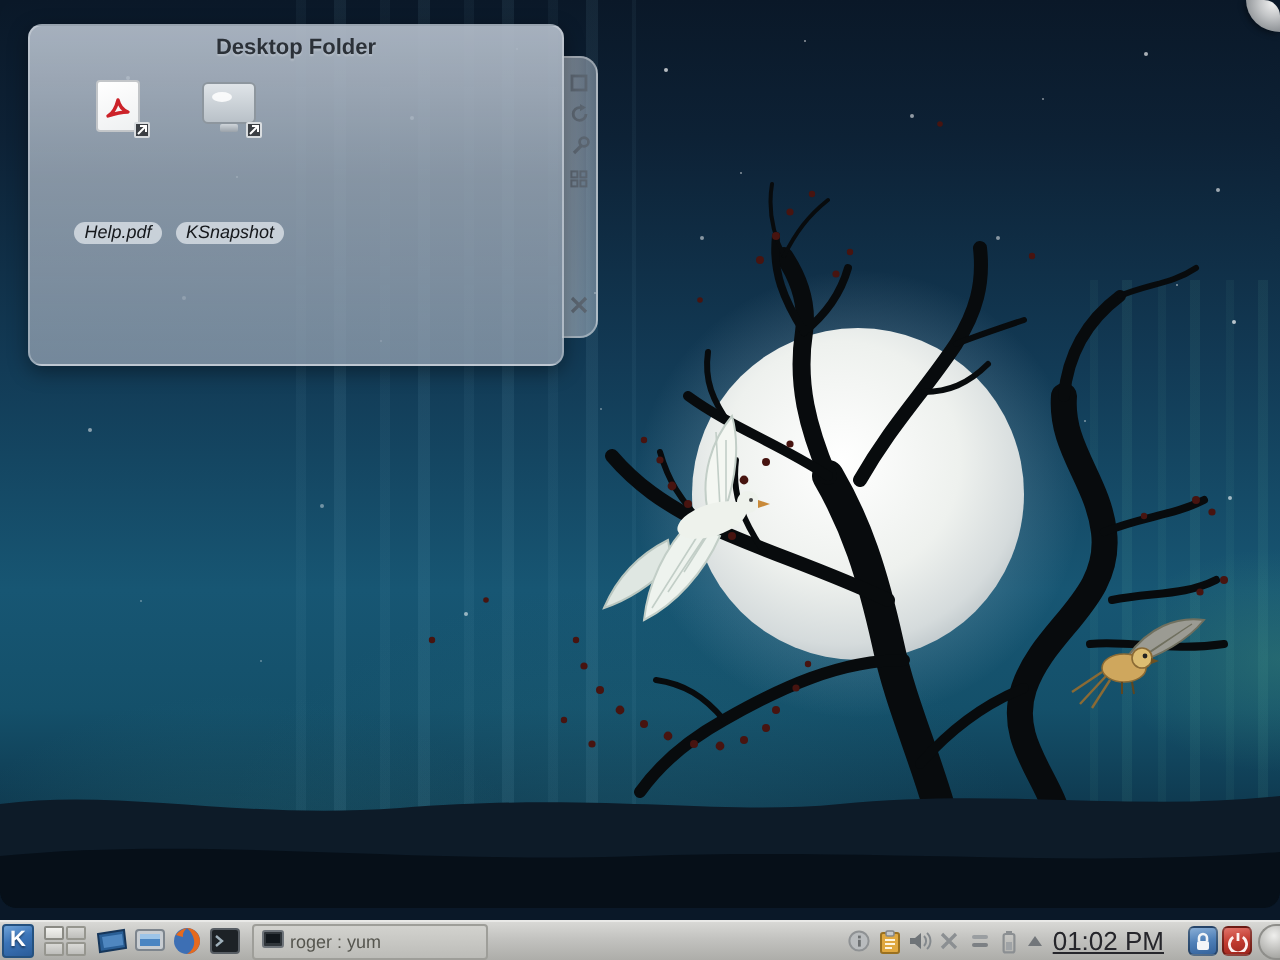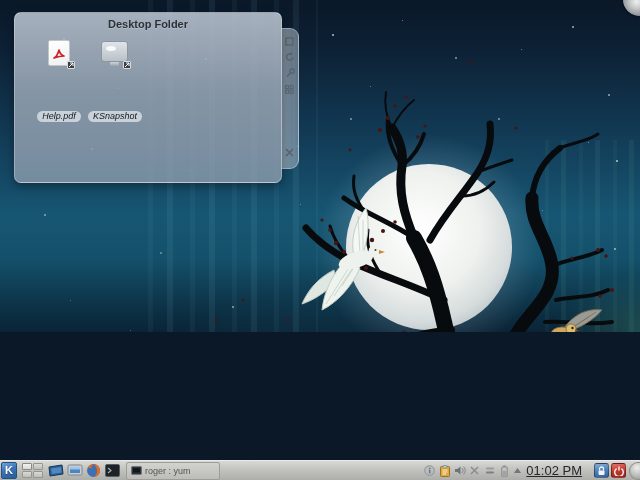--- a/index.html
+++ b/index.html
@@ -1,26 +1,27 @@
 <!DOCTYPE html>
 <html><head>
 <meta charset="utf-8">
 <style>
   * { margin:0; padding:0; box-sizing:border-box; }
   html,body { width:640px; height:480px; overflow:hidden; }
   body { font-family:"Liberation Sans", sans-serif; position:relative; background:#0a1828; }
 
   
   .desktop {
-    position:absolute; left:0; top:0; width:640px; height:332px; overflow:hidden;
+    position:absolute; left:0; top:0; width:640px; height:454px; overflow:hidden;
     background:
       radial-gradient(120px 80px at 640px 330px, rgba(70,150,120,0.32), transparent 70%),
       radial-gradient(220px 150px at 120px 455px, rgba(45,125,135,0.38), transparent 72%),
       radial-gradient(280px 190px at 310px 430px, rgba(40,110,128,0.32), transparent 72%),
       linear-gradient(180deg,#0a1828 0%,#0d2135 15%,#123a55 40%,#175673 65%,#14506a 78%,#0d3348 92%,#0a2436 100%);
+    border-radius: 8px;
   }
   .aurora {
     position:absolute; left:148px; top:0; width:170px; height:430px; opacity:.9;
     background:repeating-linear-gradient(90deg,
       rgba(150,210,230,0.055) 0 5px, rgba(150,210,230,0) 5px 19px,
       rgba(150,210,230,0.085) 19px 25px, rgba(150,210,230,0) 25px 42px);
   }
   .aurora2 {
     position:absolute; left:545px; top:140px; width:95px; height:280px; opacity:.8;
     background:repeating-linear-gradient(90deg,
@@ -121,21 +122,21 @@
     color:#fff; font-size:11px; font-weight:bold; line-height:1;
     text-shadow:0 1px 1px rgba(0,0,0,.4); padding:0;
   }
   .pager { display:grid; grid-template-columns:10px 10px; grid-template-rows:7px 7px; gap:1px; margin:0 3px; cursor:pointer; }
   .pager-cell { background:linear-gradient(#d9d9d6,#bebebb); border:1px solid #96968f; border-radius:1px; }
   .pager-cell.active { background:linear-gradient(#f2f2ef,#d8d8d4); border-color:#8a8a84; }
   .launcher { width:17px; height:17px; border:none; background:transparent; margin:0 1px; padding:0;
     display:flex; align-items:center; justify-content:center; cursor:pointer; }
   .launcher svg { display:block; }
   .task-btn {
-    height:16px; width:94px; margin-left:4px; padding:8px 4px;
+    height:16px; width:118px; margin-left:4px; padding:8px 4px;
     background:linear-gradient(#d2d2ce,#bcbcb8); border:1px solid #9e9e99; border-radius:2px;
     display:flex; align-items:center; gap:3px; cursor:pointer;
   }
   .task-label { font-size:9px; color:#56564f; white-space:nowrap; overflow:hidden; }
   .panel-spacer { flex:1; }
   .tray { display:flex; align-items:center; gap:2px; margin-right:3px; }
   .tray-icon { width:13px; height:13px; display:flex; align-items:center; justify-content:center; cursor:pointer; }
   .tray-expander { width:9px; height:13px; display:flex; align-items:center; justify-content:center; cursor:pointer; }
   .clock { font-size:13px; color:#26262b; margin:0 12px 0 1px; cursor:pointer; white-space:nowrap;text-decoration:underline; }
   .session-btn { width:15px; height:15px; border-radius:3px; margin-right:2px; cursor:pointer;

